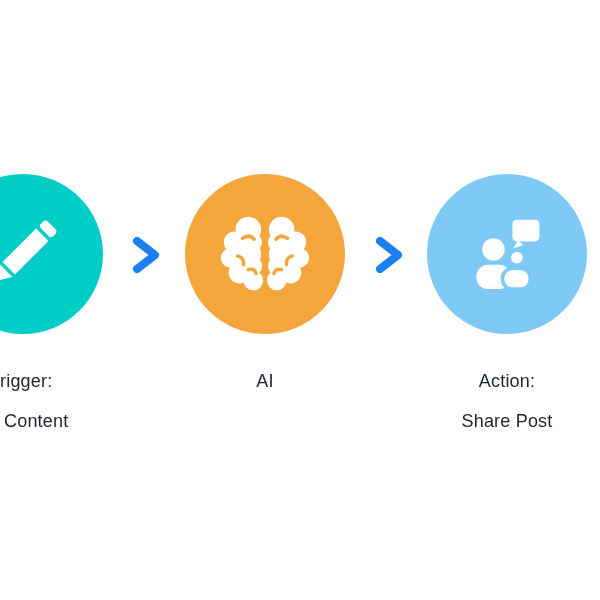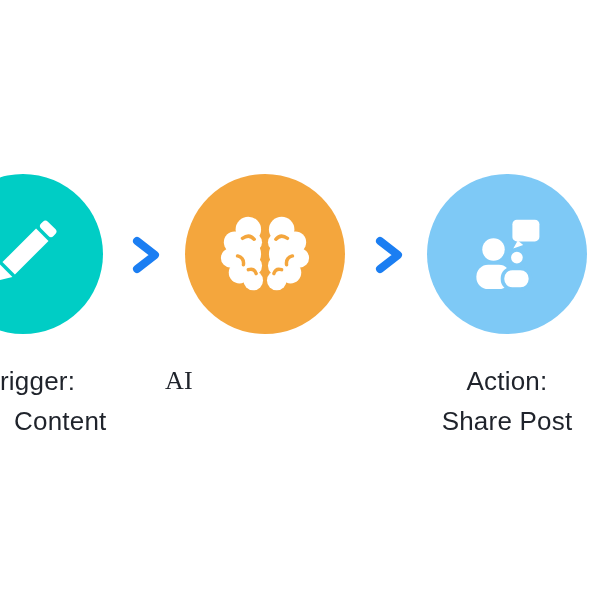--- a/index.html
+++ b/index.html
@@ -24,27 +24,27 @@
     justify-content: center;
   }
   .circle-1 { left: -57px; top: 174px; }
   .circle-2 { left: 185px; top: 174px; }
   .circle-3 { left: 427px; top: 174px; }
 
   .label {
     position: absolute;
     top: 361px;
     color: #1f232b;
-    font-size: 26px;
+    font-size: 18px;
     line-height: 40px;
     letter-spacing: 0.2px;
   }
   .label-1 { left: 0; text-align: left; }
-  .label-1 .line-indent { padding-left: 14px; text-align: right; }
-  .label-2 { left: 165px; width: 200px; text-align: left; font-family: Liberation Serif, serif; }
+  .label-1 .line-indent { padding-left: 4px; text-align: right; }
+  .label-2 { left: 165px; width: 200px; text-align: center; }
   .label-3 { left: 407px; width: 200px; text-align: center; }
 
   .chevron { position: absolute; top: 236px; width: 32px; height: 38px; }
   .chev-1 { left: 130px; }
   .chev-2 { left: 373px; }
 
   .icon { display: block; }
 </style>
 </head>
 <body>

